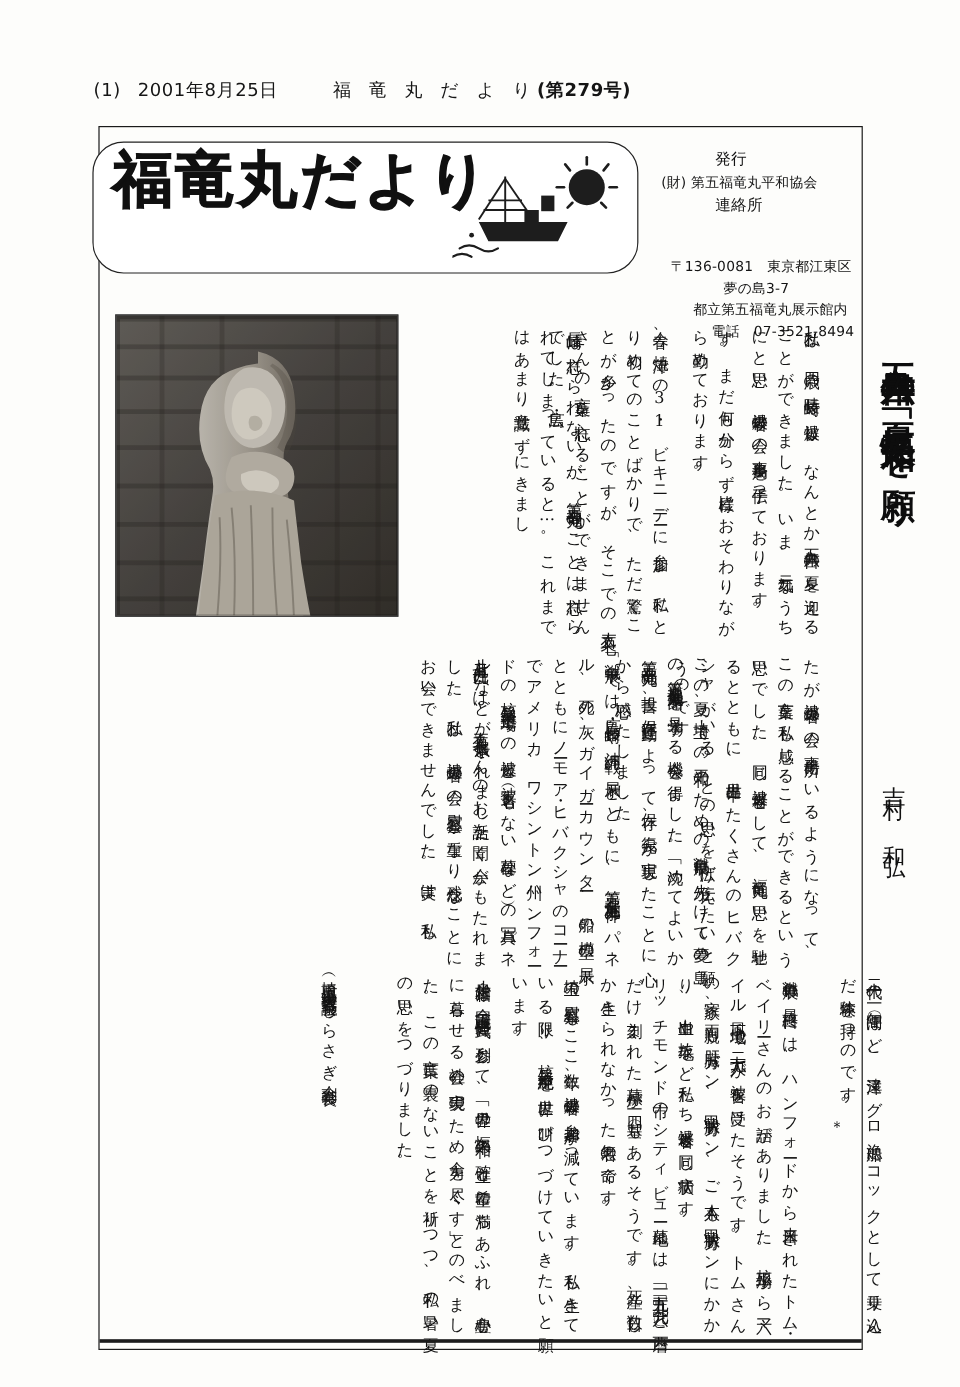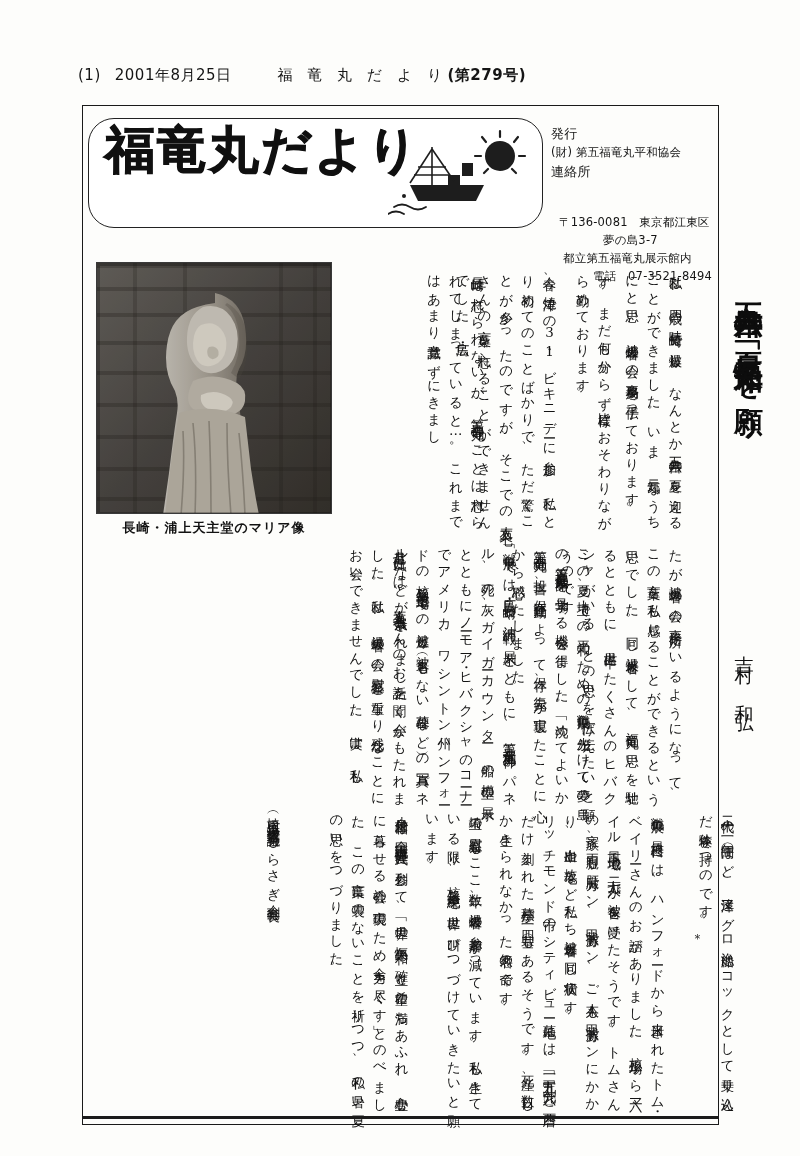--- a/index.html
+++ b/index.html
@@ -44,21 +44,21 @@
   .frame {
     position: absolute;
     left: 82px; top: 105px;
     width: 637px; height: 1020px;
     border: 1.6px solid #1a1a1a;
   }
 
   
   .masthead {
     position: absolute;
-    left: 88px; top: 118px;
+    left: 77px; top: 118px;
     width: 455px; height: 110px;
     border: 1.5px solid #222;
     border-radius: 26px;
     background: #fff;
     overflow: hidden;
   }
   .masthead-title {
     position: absolute;
     left: 16px; top: 6px;
     font-family: "DejaVu Serif", "Liberation Serif", serif;
@@ -89,23 +89,23 @@
     left: 551px; top: 124px;
     width: 170px;
     font-size: 11.5px;
     line-height: 1.55;
     color: #141414;
     letter-spacing: 0.2px;
   }
   .publisher .ln { white-space: nowrap; }
   .pub-indent1 { padding-left: 8px; margin-top: 32px; }
   .pub-indent2 { padding-left: 52px; }
-  .pub-indent3 { padding-left: 12px; }
+  .pub-indent3 { padding-left: 12px; text-align: center; }
   .pub-indent4 { padding-left: 42px; }
-  .pub-big { font-size: 13px; }
+  .pub-big { font-size: 13px; margin-left: 45px; }
 
   
   .photo-wrap {
     position: absolute;
     left: 96px; top: 262px;
     width: 236px; height: 252px;
     background: #555;
     overflow: hidden;
     border: 1px solid #3a3a3a;
   }
@@ -307,21 +307,20 @@
         </g>
       </g>
       <g opacity="0.14" fill="#000">
         <rect x="0" y="0" width="236" height="252"></rect>
       </g>
       <g opacity="0.25">
         <rect x="0" y="0" width="236" height="252" fill="none" stroke="#000" stroke-width="6"></rect>
       </g>
     </svg>
   </div>
-  <div class="photo-caption">長崎・浦上天主堂のマリア像</div>
 
   <div class="headline">五六年目の夏「恒久平和」を願う</div>
   <div class="byline">吉村　和弘</div>
 
   <div class="vcol block-top" style="right:114px; width:70px;">私は、四歳の時長崎で被爆し、なんとか五六年目の夏を迎えることができました。いま、元気なうちにと思い、被爆者の会の事務局を手伝っております。</div>
   <div class="vcol block-top" style="right:185px; width:52px;">す。まだ何も分からず皆様におそわりながら勤めております。</div>
   <div class="vcol block-top" style="right:240px; width:70px;">今春、焼津での3・1ビキニデーに参加し、私にとり初めてのことばかりで、ただ驚くことが多かったのですが、そこでの大石又七さんの言葉を忘れることができませんでした。広島・</div>
   <div class="vcol block-top" style="right:312px; width:70px;">長崎は忘れられないが、第五福竜丸のことは忘れられてしまっていると…。これまではあまり意識せずにきまし</div>
 
   <div class="vcol block-mid" style="right:114px; width:90px;">たが被爆者の会の事務所にいるようになって、この言葉を私も感じることができるという思いでした。同じ被爆者として、福竜丸に思いを馳せるとともに、世界中にたくさんのヒバクシャがいる、との思いを広げ伝えたいと願うのです。</div>

